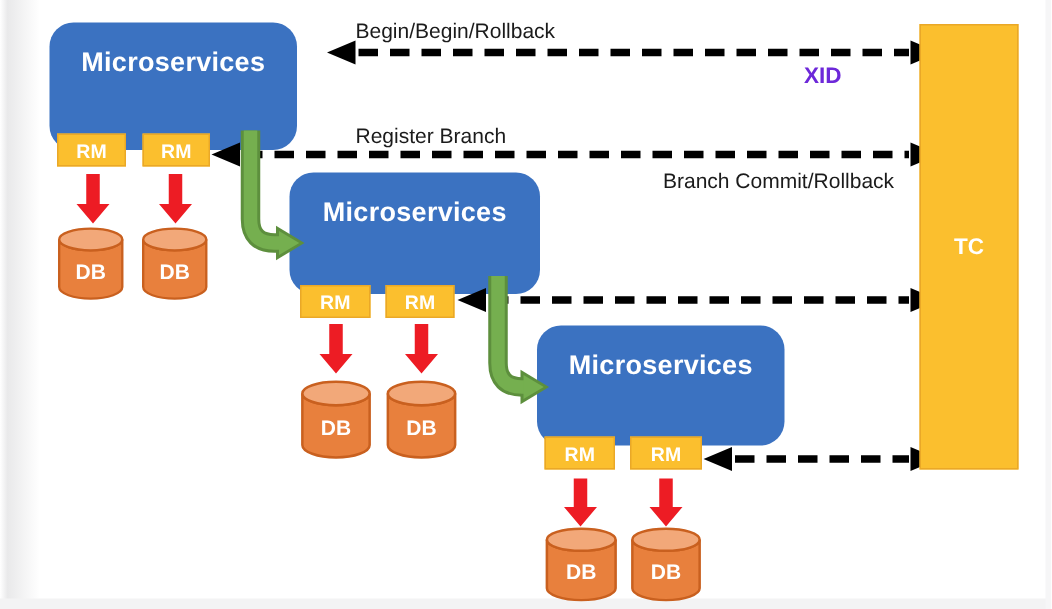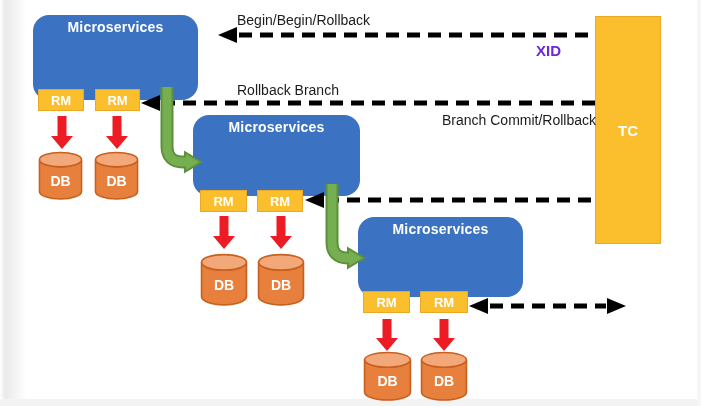--- a/index.html
+++ b/index.html
@@ -5,21 +5,21 @@
   html,body{margin:0;padding:0;background:#fff;}
   .stage{position:relative;width:701px;height:406px;background:#fff;overflow:hidden;
          font-family:"Liberation Sans",sans-serif;}
   
   .edge-left{position:absolute;left:0;top:0;width:28px;height:406px;
     background:linear-gradient(to right,#ffffff 0%,#e9e9ea 18%,rgba(255,255,255,0) 95%);z-index:0;}
   .edge-bottom{position:absolute;left:0;top:399px;width:701px;height:7px;background:#f3f3f4;z-index:0;}
   .edge-right{position:absolute;left:697px;top:0;width:4px;height:406px;background:#f6f6f7;z-index:0;}
 
   .ms{position:absolute;background:var(--blue);border-radius:16px;z-index:1;}
-  .ms .ms-label{padding-top:4px;text-align:center;color:#fff;font-weight:700;font-size:14px;letter-spacing:0.2px;}
+  .ms .ms-label{padding-top:16px;text-align:center;color:#fff;font-weight:700;font-size:18px;letter-spacing:0.2px;}
 
   svg.overlay{position:absolute;left:0;top:0;z-index:2;pointer-events:none;}
   .dash{stroke:var(--arrow_black);stroke-width:5;stroke-dasharray:13 8;fill:none;}
   .dash-head{fill:var(--arrow_black);}
   .green-under{stroke:var(--green_dark);stroke-width:13;fill:none;stroke-linecap:butt;}
   .green-over{stroke:var(--green);stroke-width:9;fill:none;stroke-linecap:butt;}
   .green-head-under{fill:var(--green_dark);}
   .green-head-over{fill:var(--green);}
   .red-arrow{fill:var(--red);}
 
@@ -116,21 +116,21 @@
 
   <div class="gold" style="left:38px;top:89px;width:46px;height:22px;">RM</div>
   <div class="gold" style="left:95px;top:89px;width:45px;height:22px;">RM</div>
 
   <div class="gold" style="left:200px;top:190px;width:47px;height:22px;">RM</div>
   <div class="gold" style="left:257px;top:190px;width:46px;height:22px;">RM</div>
 
   <div class="gold" style="left:363px;top:291px;width:47px;height:22px;">RM</div>
   <div class="gold" style="left:420px;top:291px;width:48px;height:22px;">RM</div>
 
-  <div class="tc" style="left:595px;top:16px;width:66px;height:228px;">TC</div>
+  <div class="tc" style="left:613px;top:16px;width:66px;height:297px;">TC</div>
 
   <div class="db" style="left:38px;top:151px;width:45px;height:50px;">
     <svg viewBox="0 0 46 52" preserveAspectRatio="none">
       <path class="db-body" d="M1.5,9 V42 A21.5,8 0 0 0 44.5,42 V9 A21.5,7.5 0 0 1 1.5,9 Z"></path>
       <ellipse class="db-top" cx="23" cy="9" rx="21.5" ry="7.5"></ellipse>
     </svg>
     <div class="db-label">DB</div>
   </div>
   <div class="db" style="left:94px;top:151px;width:45px;height:50px;">
     <svg viewBox="0 0 46 52" preserveAspectRatio="none">
@@ -165,16 +165,16 @@
   <div class="db" style="left:420px;top:351px;width:48px;height:51px;">
     <svg viewBox="0 0 46 52" preserveAspectRatio="none">
       <path class="db-body" d="M1.5,9 V42 A21.5,8 0 0 0 44.5,42 V9 A21.5,7.5 0 0 1 1.5,9 Z"></path>
       <ellipse class="db-top" cx="23" cy="9" rx="21.5" ry="7.5"></ellipse>
     </svg>
     <div class="db-label">DB</div>
   </div>
 
   <div class="lbl" style="left:237px;top:12px;">Begin/Begin/Rollback</div>
   <div class="lbl lbl-bold" style="left:536px;top:42px;">XID</div>
-  <div class="lbl" style="left:237px;top:82px;">Rollback Branch</div>
+  <div class="lbl" style="left:237px;top:82px;">Register Branch</div>
   <div class="lbl" style="left:442px;top:112px;">Branch Commit/Rollback</div>
 
 </div>
 
 </body></html>

